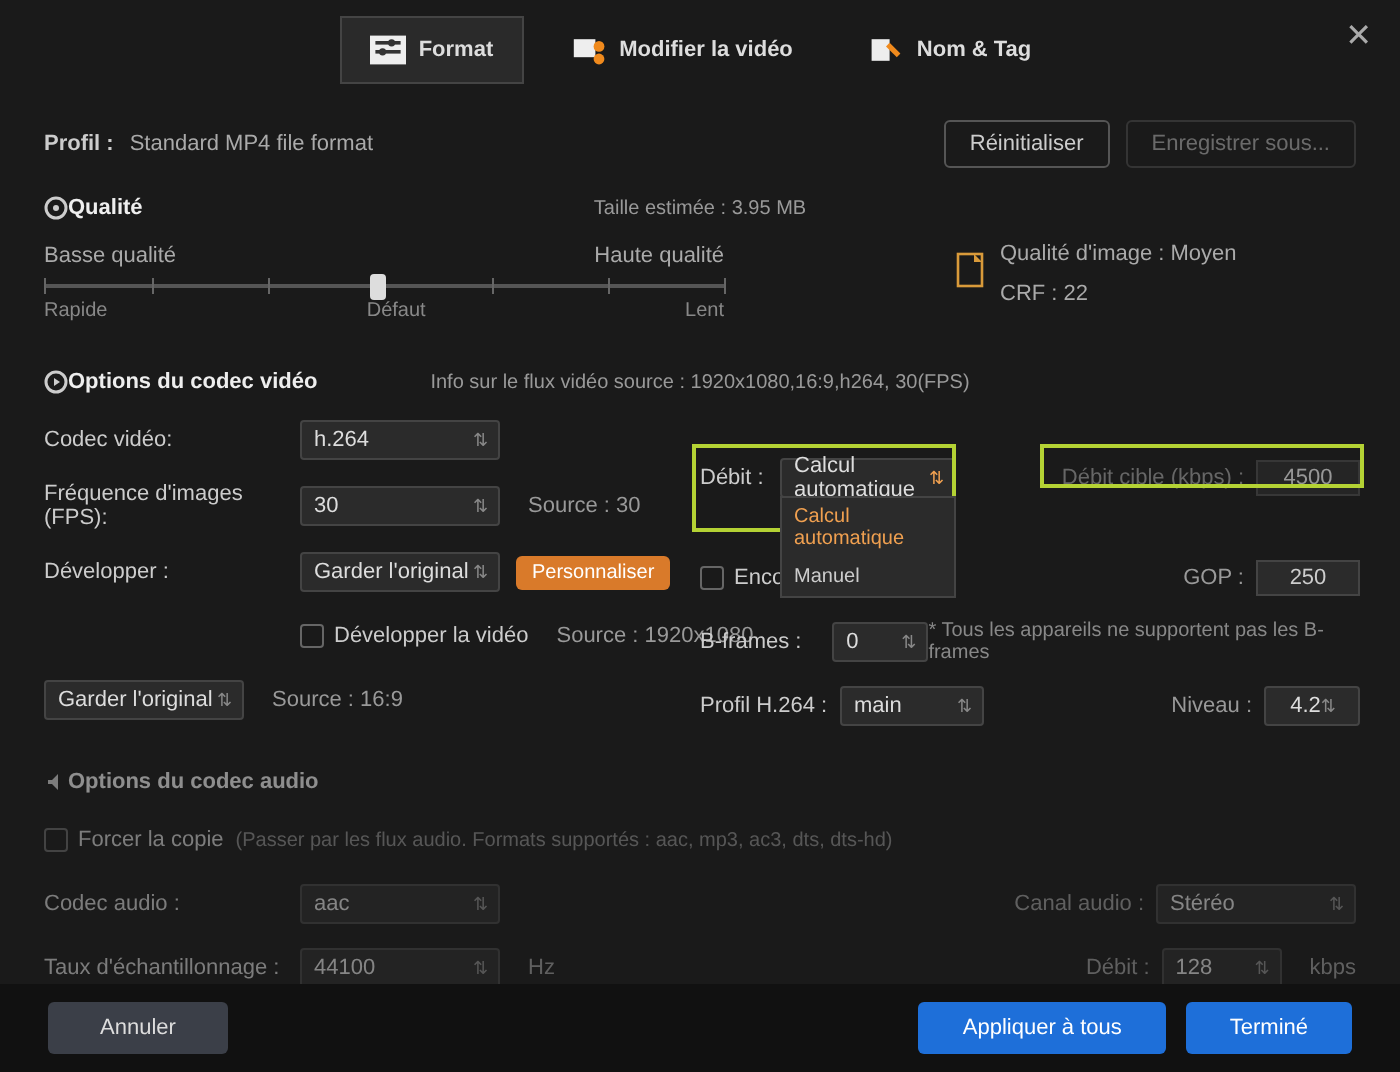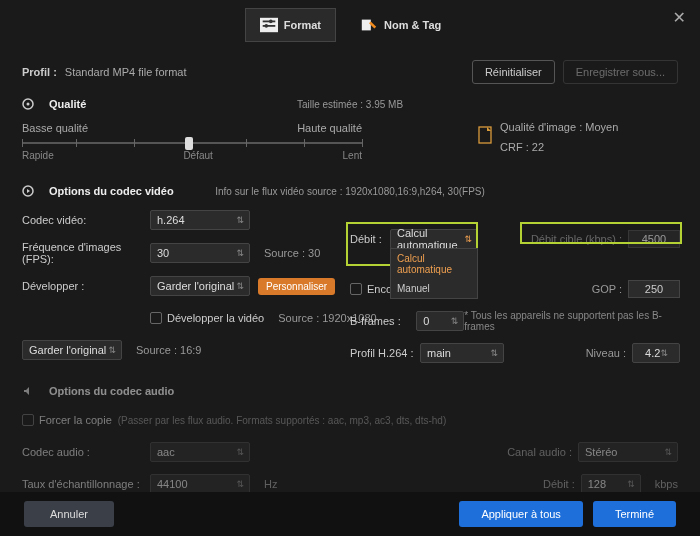--- a/index.html
+++ b/index.html
@@ -33,21 +33,21 @@
   .tab svg { width: 18px; height: 16px; }
   .row { display: flex; align-items: center; margin-bottom: 10px; }
   .profile-row { justify-content: space-between; margin-bottom: 14px; }
   .profile-left { display:flex; align-items:center; gap:8px; }
   .btn-outline {
     border: 1px solid #555; background: transparent; color: #ccc;
     padding: 5px 12px; font-size: 11px; border-radius: 3px; cursor: pointer;
   }
   .btn-outline.disabled { opacity: .45; }
   .section-head {
-    display: flex; align-items: flex-end; gap: 15px;
+    display: flex; align-items: flex-end; gap: 0;
     font-weight: bold; color: #eee; margin: 10px 0 12px 0;
     position: relative;
   }
   .section-head .sub { position:absolute; left:50%; transform:translateX(-50%); font-weight:normal; color:#999; font-size:10px;}
   .gear { width:12px; height:12px; }
   .slider-wrap { position: relative; width: 340px; margin: 6px 0 18px 0;}
   .slider-labels-top { display:flex; justify-content:space-between; color:#aaa; font-size:11px; margin-bottom:8px;}
   .slider-track { height:2px; background:#555; position:relative;}
   .slider-tick { position:absolute; top:-3px; width:1px; height:8px; background:#666;}
   .slider-thumb { position:absolute; top:-5px; width:8px; height:13px; background:#ddd; border-radius:2px;}
@@ -115,20 +115,28 @@
           <rect width="20" height="16" fill="#eee"></rect>
           <rect x="3" y="3" width="14" height="2" fill="#333"></rect>
           <rect x="3" y="8" width="14" height="2" fill="#333"></rect>
           <circle cx="12" cy="4" r="2" fill="#333"></circle>
           <circle cx="7" cy="9" r="2" fill="#333"></circle>
         </svg>
       <span>Format</span>
     </div>
     <div class="tab">
       <svg viewBox="0 0 20 16">
+          <rect x="1" y="2" width="12" height="10" fill="#eee"></rect>
+          <circle cx="15" cy="6" r="3" fill="#f08a1d"></circle>
+          <circle cx="15" cy="13" r="3" fill="#f08a1d"></circle>
+        </svg>
+      <span>Modifier la vidéo</span>
+    </div>
+    <div class="tab">
+      <svg viewBox="0 0 20 16">
           <rect x="2" y="2" width="10" height="12" fill="#eee"></rect>
           <path d="M12 4 L18 10 L16 12 L10 6 Z" fill="#f08a1d"></path>
         </svg>
       <span>Nom &amp; Tag</span>
     </div>
   </div>
 
   <div class="row profile-row">
     <div class="profile-left">
       <strong>Profil :</strong>
@@ -258,21 +266,21 @@
       <span class="lbl">B-frames :</span>
       <div class="sel" style="width:50px;">
           <span>0</span>
           <span class="chev">⇅</span>
         </div>
       <span style="flex:1"></span>
       <span class="note">* Tous les appareils ne supportent pas les B-frames</span>
     </div>
     <div class="field-row">
       <span class="lbl">Profil H.264 :</span>
-      <div class="sel" style="width:84px;">
+      <div class="sel" style="width:72px;">
           <span>main</span>
           <span class="chev">⇅</span>
         </div>
       <span style="flex:1"></span>
       <span class="rlabel" style="margin-right:6px;">Niveau :</span>
       <div class="sel" style="width:48px;justify-content:center;">
           <span>4.2</span>
           <span class="chev">⇅</span>
         </div>
     </div>

